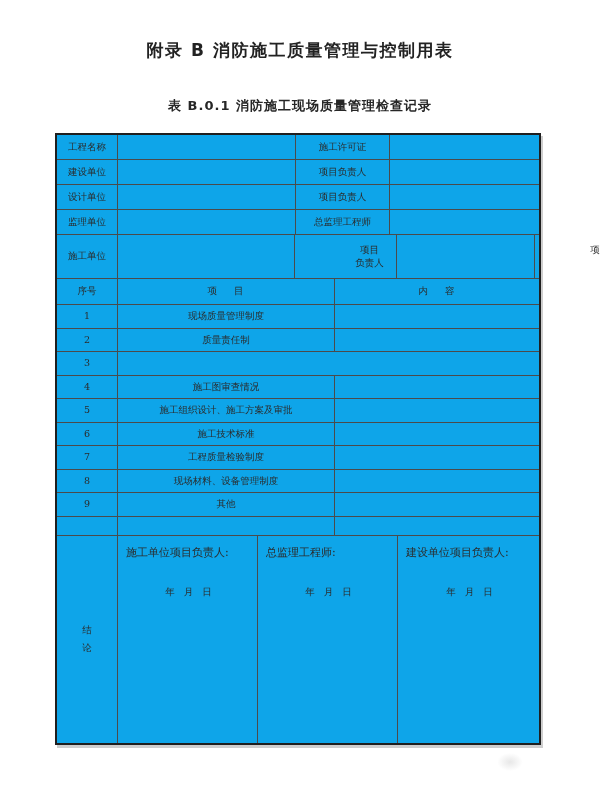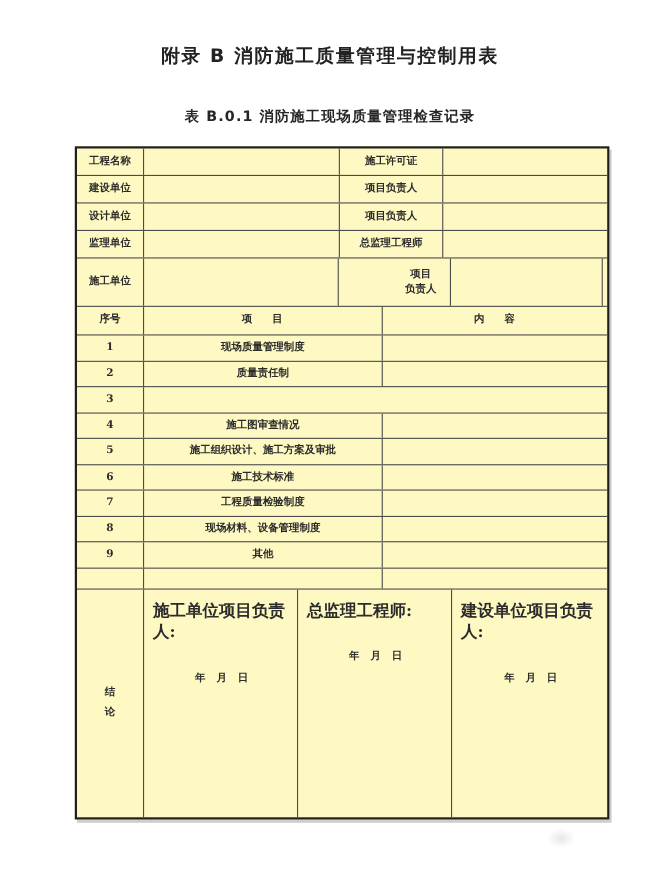--- a/index.html
+++ b/index.html
@@ -26,28 +26,27 @@
     top: 97px; left: 0; width: 600px;
     text-align: center;
     font-family: "DejaVu Sans", "Liberation Sans", sans-serif;
     font-weight: bold;
     font-size: 13px;
     letter-spacing: 1px;
     color: #262626;
   }
   .form-table {
     position: absolute;
-    top: 133px; left: 68px;
+    top: 133px; left: 55px;
     width: 486px; height: 612px;
     border: 2px solid #1f1f1f;
-    background: #fef9c3;
+    background: #0ea5e9;
     box-shadow: 2px 3px 0 rgba(60,60,60,0.25);
     display: flex;
     flex-direction: column;
-    font-weight: bold;
   }
   .tr { display: flex; border-bottom: 1px solid #4b4b4b; flex: none; }
   .tr.grow { flex: 1 1 auto; border-bottom: none; }
   .h25 { height: 25px; }
   .h44 { height: 44px; gap: 48px; }
   .h26 { height: 26px; }
   .h23 { height: 23.5px; }
   .h19 { height: 19px; }
   .td {
     border-right: 1px solid #4b4b4b;
@@ -72,21 +71,21 @@
   .w140 { width: 140px; }
   .pre { white-space: pre-line; }
   .sp  { white-space: pre; letter-spacing: 1px; }
   .sig {
     flex-direction: column;
     align-items: stretch;
     justify-content: flex-start;
     padding: 10px 6px 0 8px;
     text-align: left;
   }
-  .sig-title { font-size: 15px; }
+  .sig-title { font-size: 11px; }
   .sig-date {
     margin-top: 26px;
     text-align: center;
     white-space: pre;
     font-size: 9.5px;
   }
   .concl-label {
     white-space: pre-line;
     line-height: 1.9;
     letter-spacing: 0;

